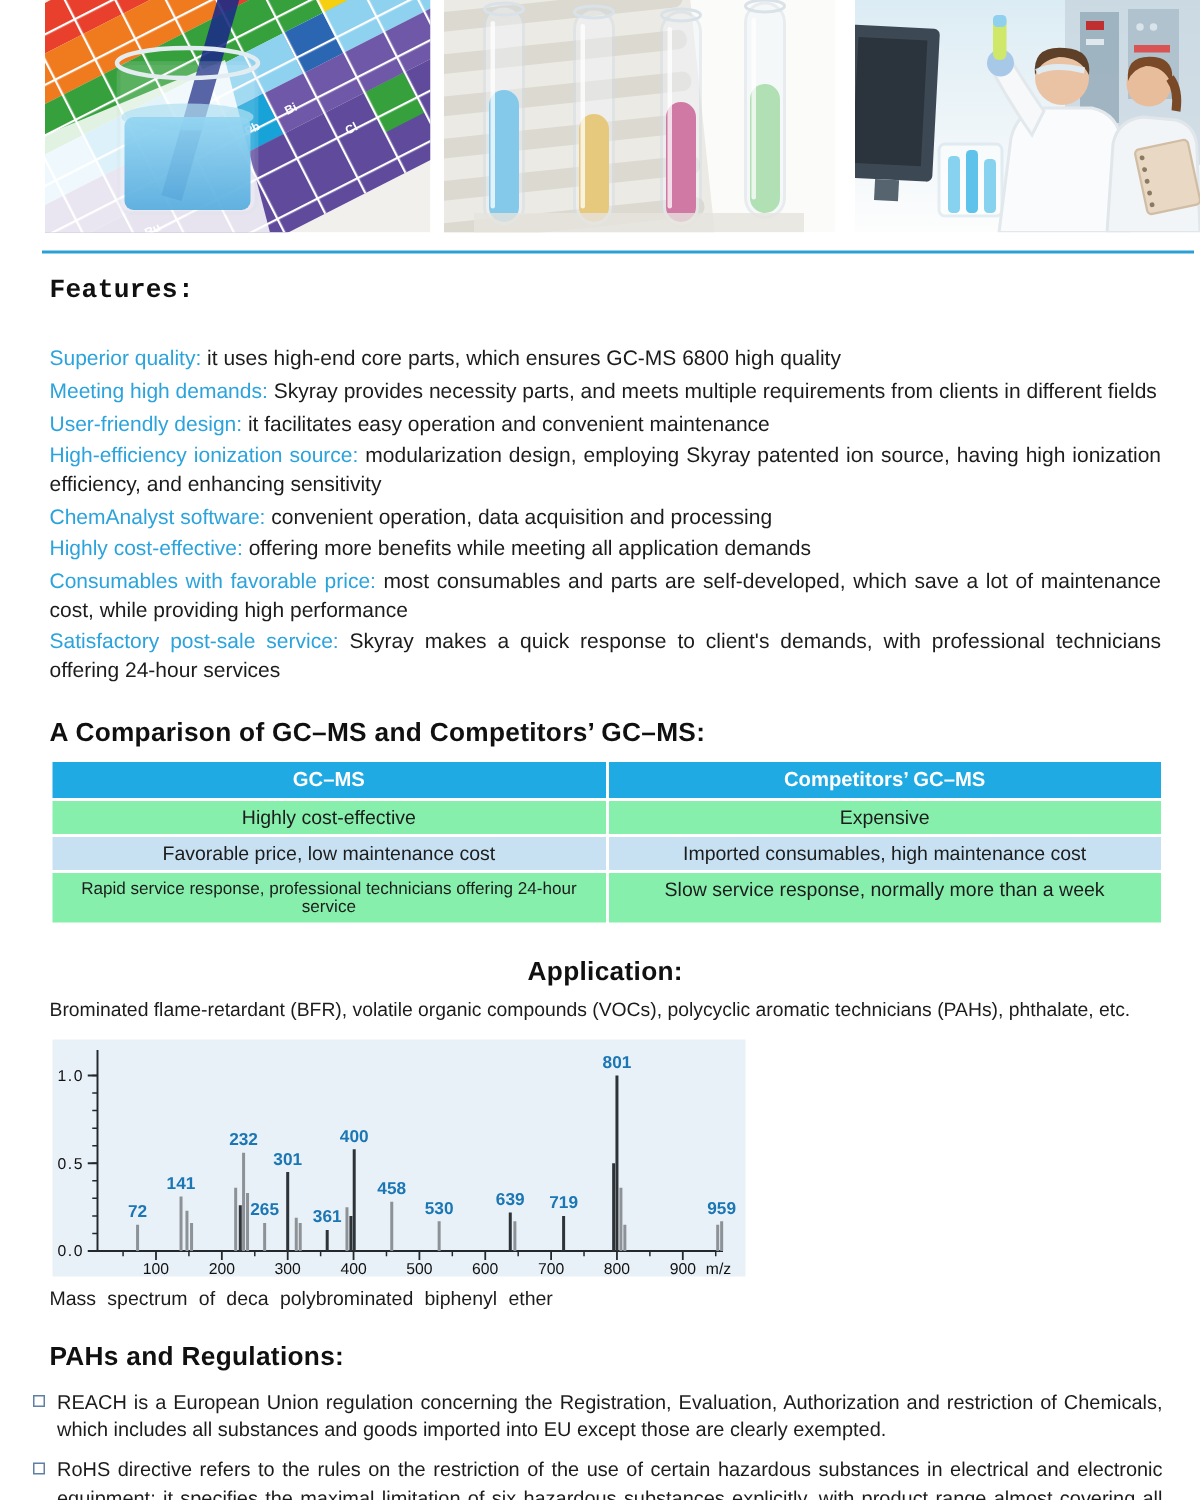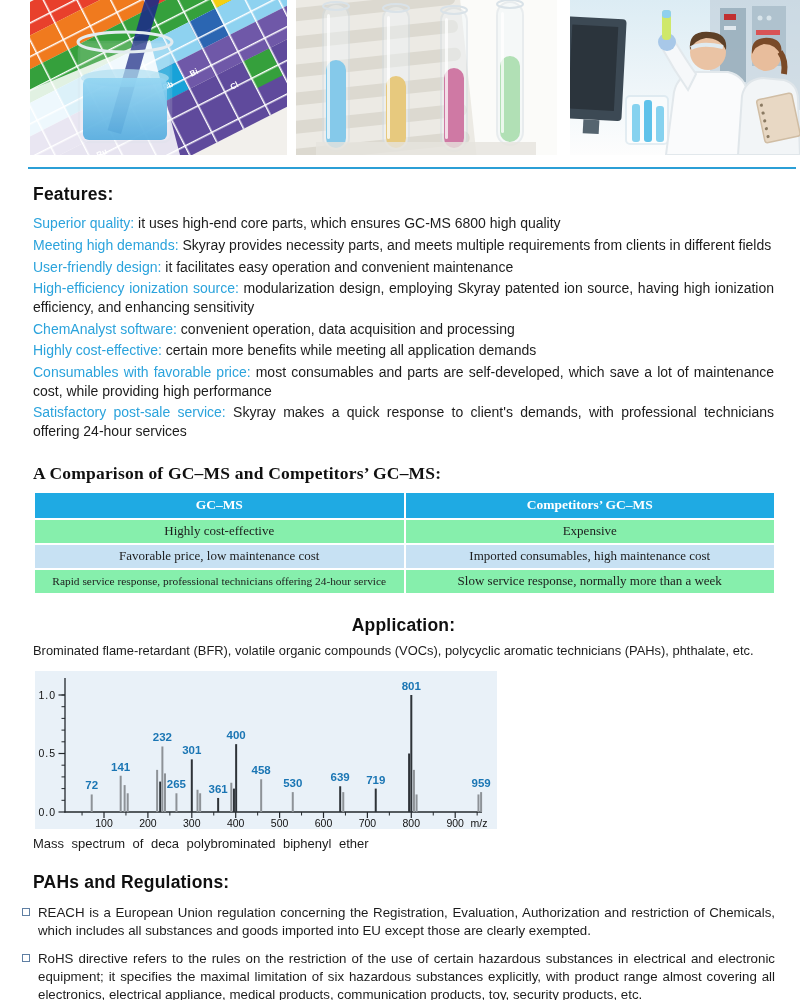--- a/index.html
+++ b/index.html
@@ -11,25 +11,25 @@
   .photo{height:155px;overflow:hidden;}
   .photo svg{display:block;width:100%;height:100%;}
   .p1{width:257px;margin-right:9px;}
   .p2{width:261px;margin-right:13px;}
   .p3{width:230px;}
   .divider{margin:12px 4px 0 28px;border-top:2px solid #2b9fd6;height:0;}
 
   section{margin-left:33px;margin-right:26px;}
   h2{font-size:17.5px;margin:0;color:#101010;letter-spacing:.2px;}
 
-  .features h2{margin-top:15px;margin-bottom:9px;}
+  .features h2{margin-top:15px;margin-bottom:25px;font-family:Liberation Mono, monospace;}
   .feat{margin:0 0 3.5px 0;font-size:14px;line-height:1.31;text-align:justify;}
   .flabel{color:#2ba3dc;}
 
-  .comparison{margin-top:23px;font-family:Liberation Serif, serif;}
+  .comparison{margin-top:23px;}
   .comparison h2{margin-bottom:9px;}
   .cmp-table{font-size:13px;margin-left:2px;}
   .cmp-head,.cmp-row{display:grid;grid-template-columns:1fr 1fr;gap:2px;margin-bottom:2px;}
   .cmp-hcell{background:#1faae3;color:#fff;font-weight:bold;font-size:13.5px;text-align:center;padding:4px 0 5px;}
   .cmp-cell{background:#86efac;text-align:center;padding:3px 2px 4px;}
   .cmp-row:nth-of-type(2) .cmp-cell{background:#c7e1f3;}
   .cmp-row:nth-of-type(3) .cmp-cell:first-child{font-size:11.4px;padding-top:4.5px;}
 
   .application{margin-top:22px;}
   .application h2{margin-bottom:7px;text-align:center;}
@@ -192,21 +192,21 @@
       <p class="feat"><span class="flabel">Superior quality:</span> <span>it uses high-end core parts, which ensures GC-MS 6800 high quality</span></p>
 
       <p class="feat"><span class="flabel">Meeting high demands:</span> <span>Skyray provides necessity parts, and meets multiple requirements from clients in different fields</span></p>
 
       <p class="feat"><span class="flabel">User-friendly design:</span> <span>it facilitates easy operation and convenient maintenance</span></p>
 
       <p class="feat"><span class="flabel">High-efficiency ionization source:</span> <span>modularization design, employing Skyray patented ion source, having high ionization efficiency, and enhancing sensitivity</span></p>
 
       <p class="feat"><span class="flabel">ChemAnalyst software:</span> <span>convenient operation, data acquisition and processing</span></p>
 
-      <p class="feat"><span class="flabel">Highly cost-effective:</span> <span>certain more benefits while meeting all application demands</span></p>
+      <p class="feat"><span class="flabel">Highly cost-effective:</span> <span>offering more benefits while meeting all application demands</span></p>
 
 
       <p class="feat"><span class="flabel">Consumables with favorable price:</span> <span>most consumables and parts are self-developed, which save a lot of maintenance cost, while providing high performance</span></p>
 
       <p class="feat"><span class="flabel">Satisfactory post-sale service:</span> <span>Skyray makes a quick response to client's demands, with professional technicians offering 24-hour services</span></p>
     </div>
 </section>
 
 <section class="comparison">
   <h2>A Comparison of GC–MS and Competitors’ GC–MS:</h2>

